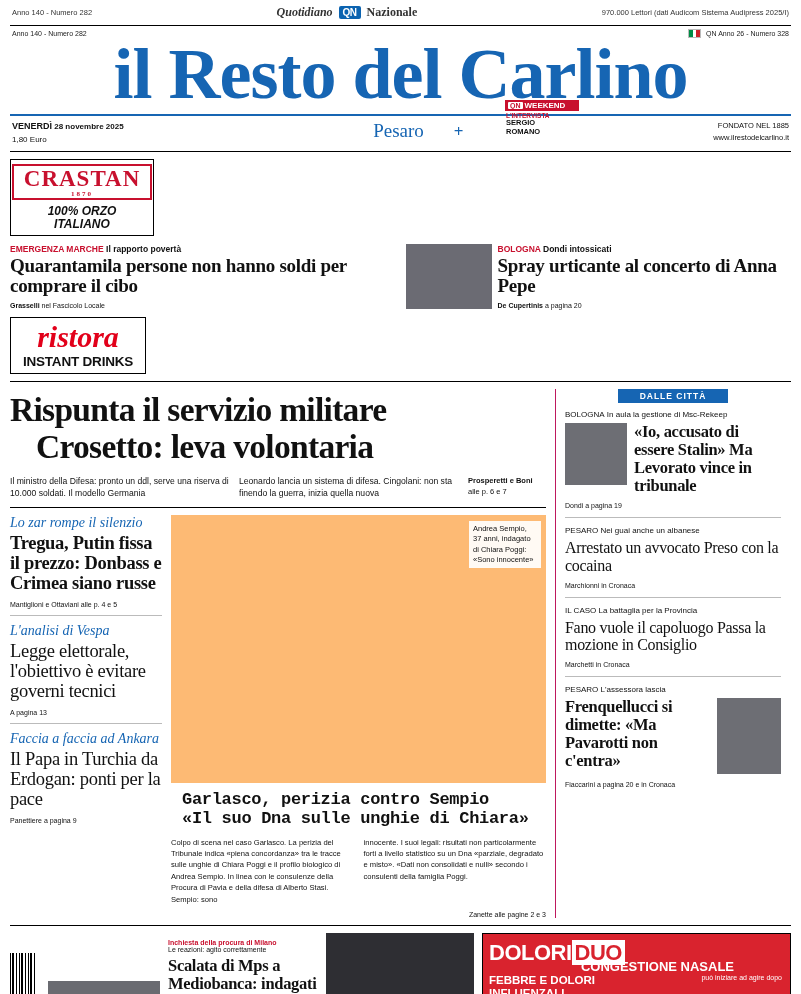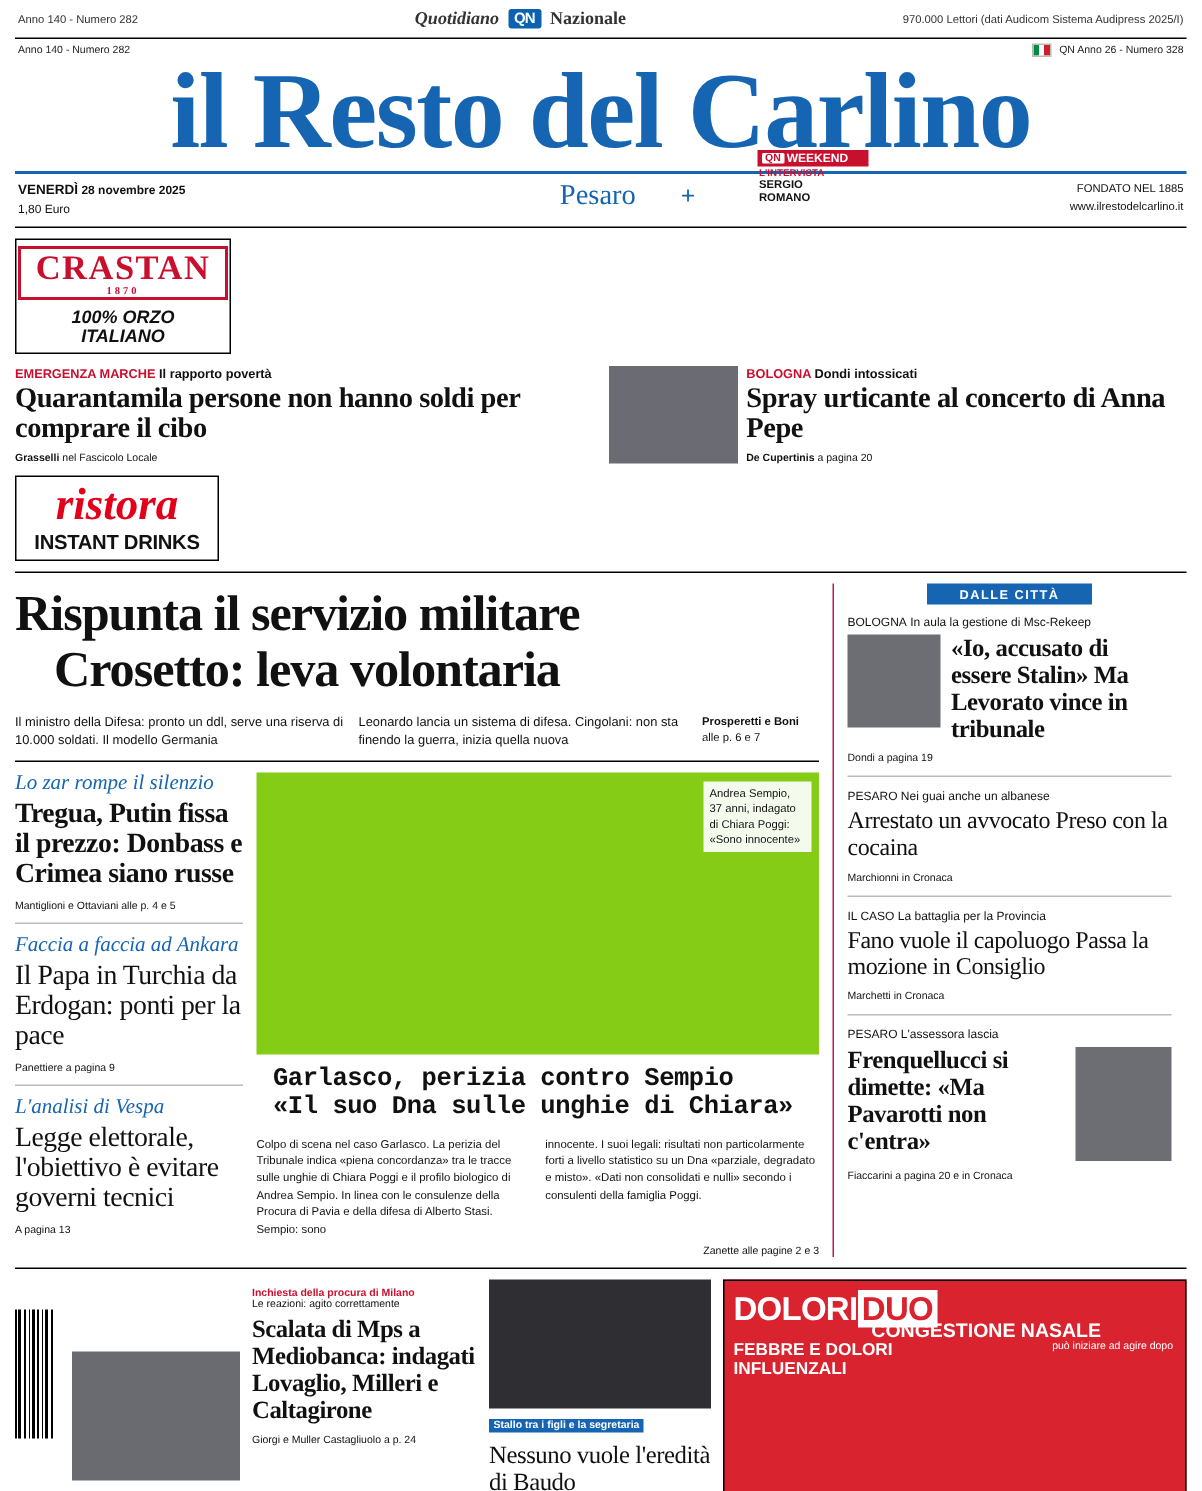--- a/index.html
+++ b/index.html
@@ -88,21 +88,21 @@
   .rcol { flex:1; }
 
   .mini { padding-bottom:7px; }
   .mini + .mini { border-top:1px solid #bbb; padding-top:7px; }
   .mini-kicker { font-family:"Liberation Serif", serif; font-style:italic; font-size:14px; color:#1665b3; margin-bottom:3px;}
   .mini-head { font-family:"Liberation Serif", serif; font-weight:bold; font-size:18.5px; line-height:1.08; letter-spacing:-0.3px;}
   .mini-head.thin { font-weight:normal; }
   .mini-by { font-family:"Liberation Sans", sans-serif; font-size:7px; font-weight:bold; margin-top:7px;}
   .mini-by span { font-weight:normal; }
 
-  .photo-main { width:100%; height:188px; background:#84cc16; position:relative; }
+  .photo-main { width:100%; height:268px; background:#fdba74; position:relative; }
   .photo-cap { position:absolute; right:5px; top:6px; background:rgba(255,255,255,0.92); font-family:"Liberation Sans", sans-serif; font-size:7.5px; line-height:1.35; padding:3px 4px; width:72px;}
   .story2-head { font-family:Liberation Mono, monospace; font-weight:bold; font-size:17px; line-height:1.1; margin-top:8px; letter-spacing:-0.3px;margin-left:11px;}
   .story2-body { display:flex; gap:10px; font-family:"Liberation Sans", sans-serif; font-size:7.6px; line-height:1.5; margin-top:8px;}
   .story2-body p { margin:0; flex:1; }
   .story2-by { font-family:"Liberation Sans", sans-serif; font-size:7px; font-weight:bold; text-align:right; margin-top:6px;}
   .story2-by span { font-weight:normal; }
 
   
   .citta-bar { background:#1665b3; color:#fff; font-family:"Liberation Sans", sans-serif; font-weight:bold; font-size:8.5px; letter-spacing:1px; text-align:center; padding:2px 0; width:110px; margin:0 auto 7px auto;}
   .r-kicker { font-family:"Liberation Sans", sans-serif; font-size:8px; font-weight:bold; color:#c8102e; margin-bottom:4px;}
@@ -283,33 +283,33 @@
           <div class="mini">
             <div class="mini-kicker">Lo zar rompe il silenzio</div>
             <div class="mini-head">Tregua, Putin fissa il prezzo: Donbass e Crimea siano russe</div>
             <div class="mini-by">
               <span>Mantiglioni e Ottaviani</span>
               <span style="font-weight:normal">alle p. 4 e 5</span>
             </div>
           </div>
 
           <div class="mini">
+            <div class="mini-kicker">L'analisi di Vespa</div>
+            <div class="mini-head thin">Legge elettorale, l'obiettivo è evitare governi tecnici</div>
+            <div class="mini-by">
+              <span style="font-weight:normal">A pagina 13</span>
+            </div>
+          </div>
+
+          <div class="mini">
             <div class="mini-kicker">Faccia a faccia ad Ankara</div>
             <div class="mini-head thin">Il Papa in Turchia da Erdogan: ponti per la pace</div>
             <div class="mini-by">
               <span>Panettiere</span>
               <span style="font-weight:normal">a pagina 9</span>
-            </div>
-          </div>
-
-          <div class="mini">
-            <div class="mini-kicker">L'analisi di Vespa</div>
-            <div class="mini-head thin">Legge elettorale, l'obiettivo è evitare governi tecnici</div>
-            <div class="mini-by">
-              <span style="font-weight:normal">A pagina 13</span>
             </div>
           </div>
         </div>
 
         <div class="rcol">
           <div class="photo-main">
             <div class="photo-cap">Andrea Sempio, 37 anni, indagato di Chiara Poggi: «Sono innocente»</div>
           </div>
           <div class="story2-head">
             <div>Garlasco, perizia contro Sempio</div>

